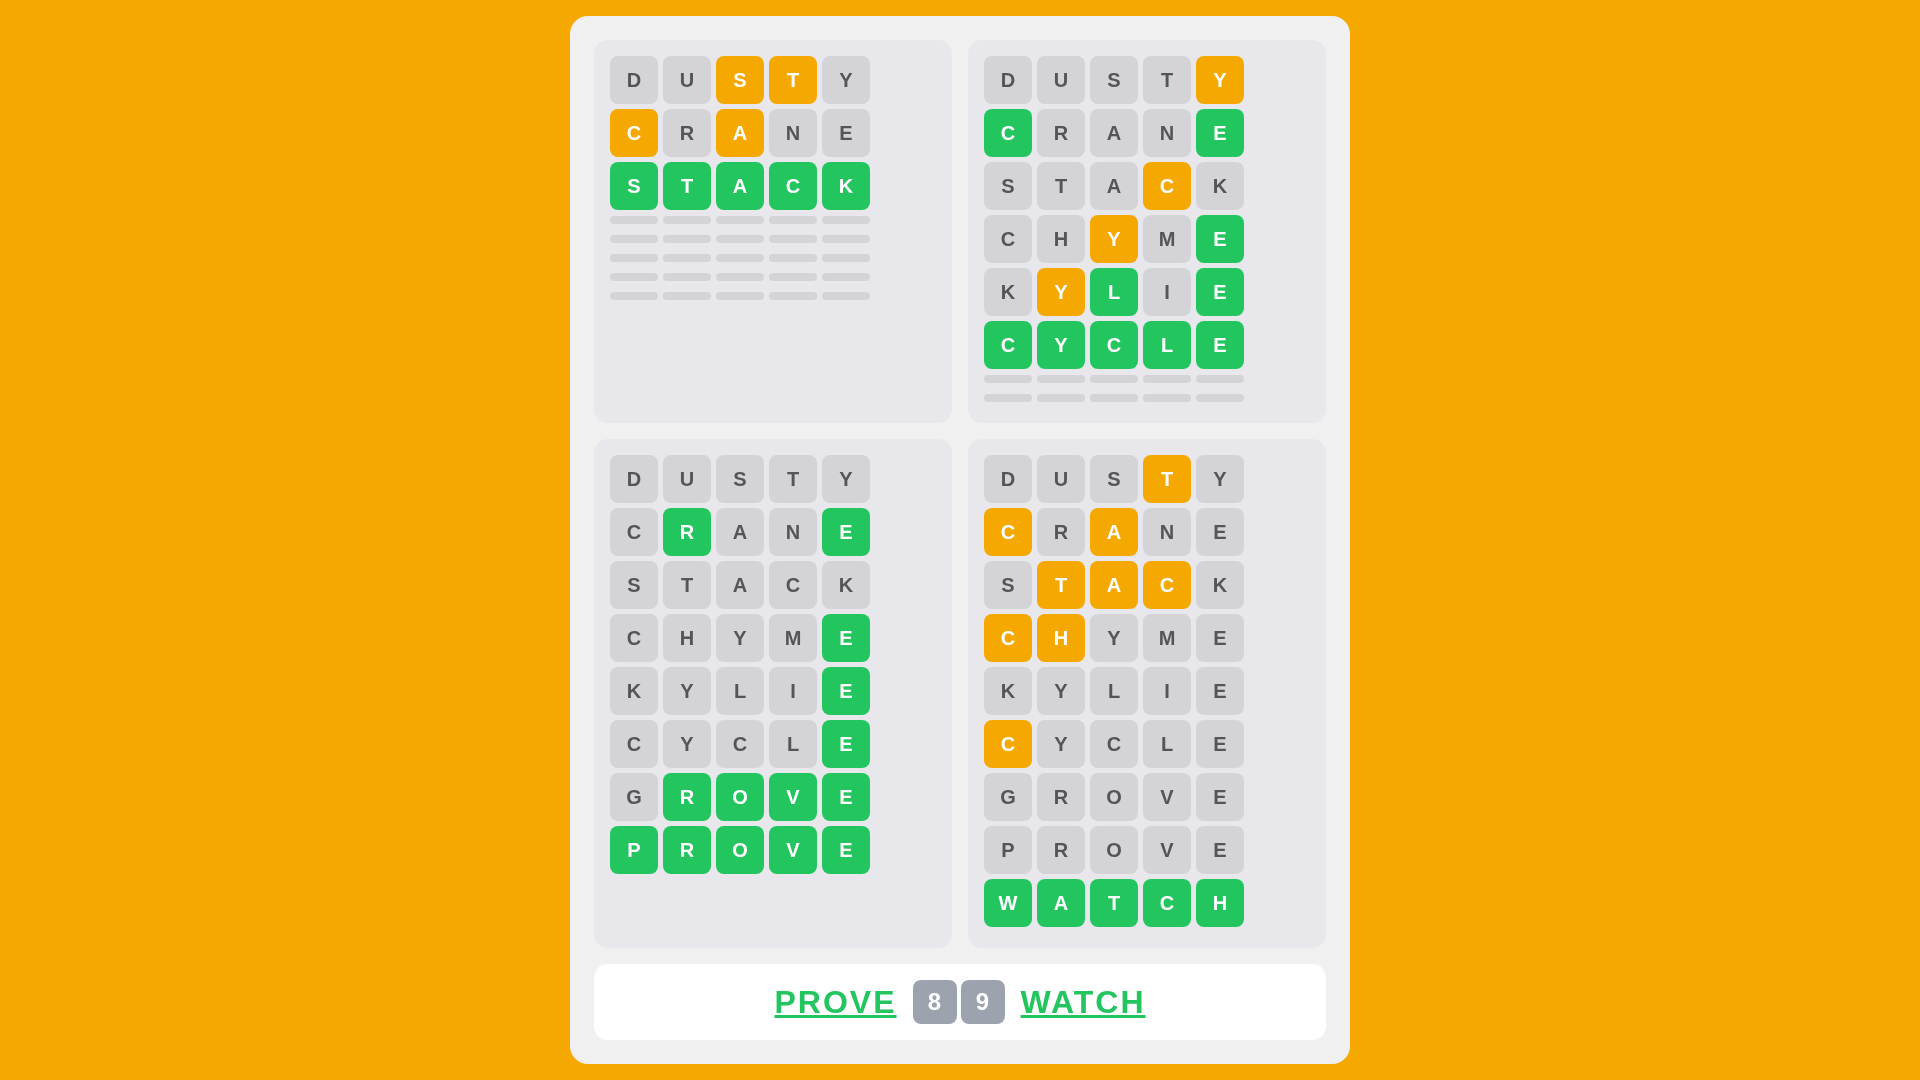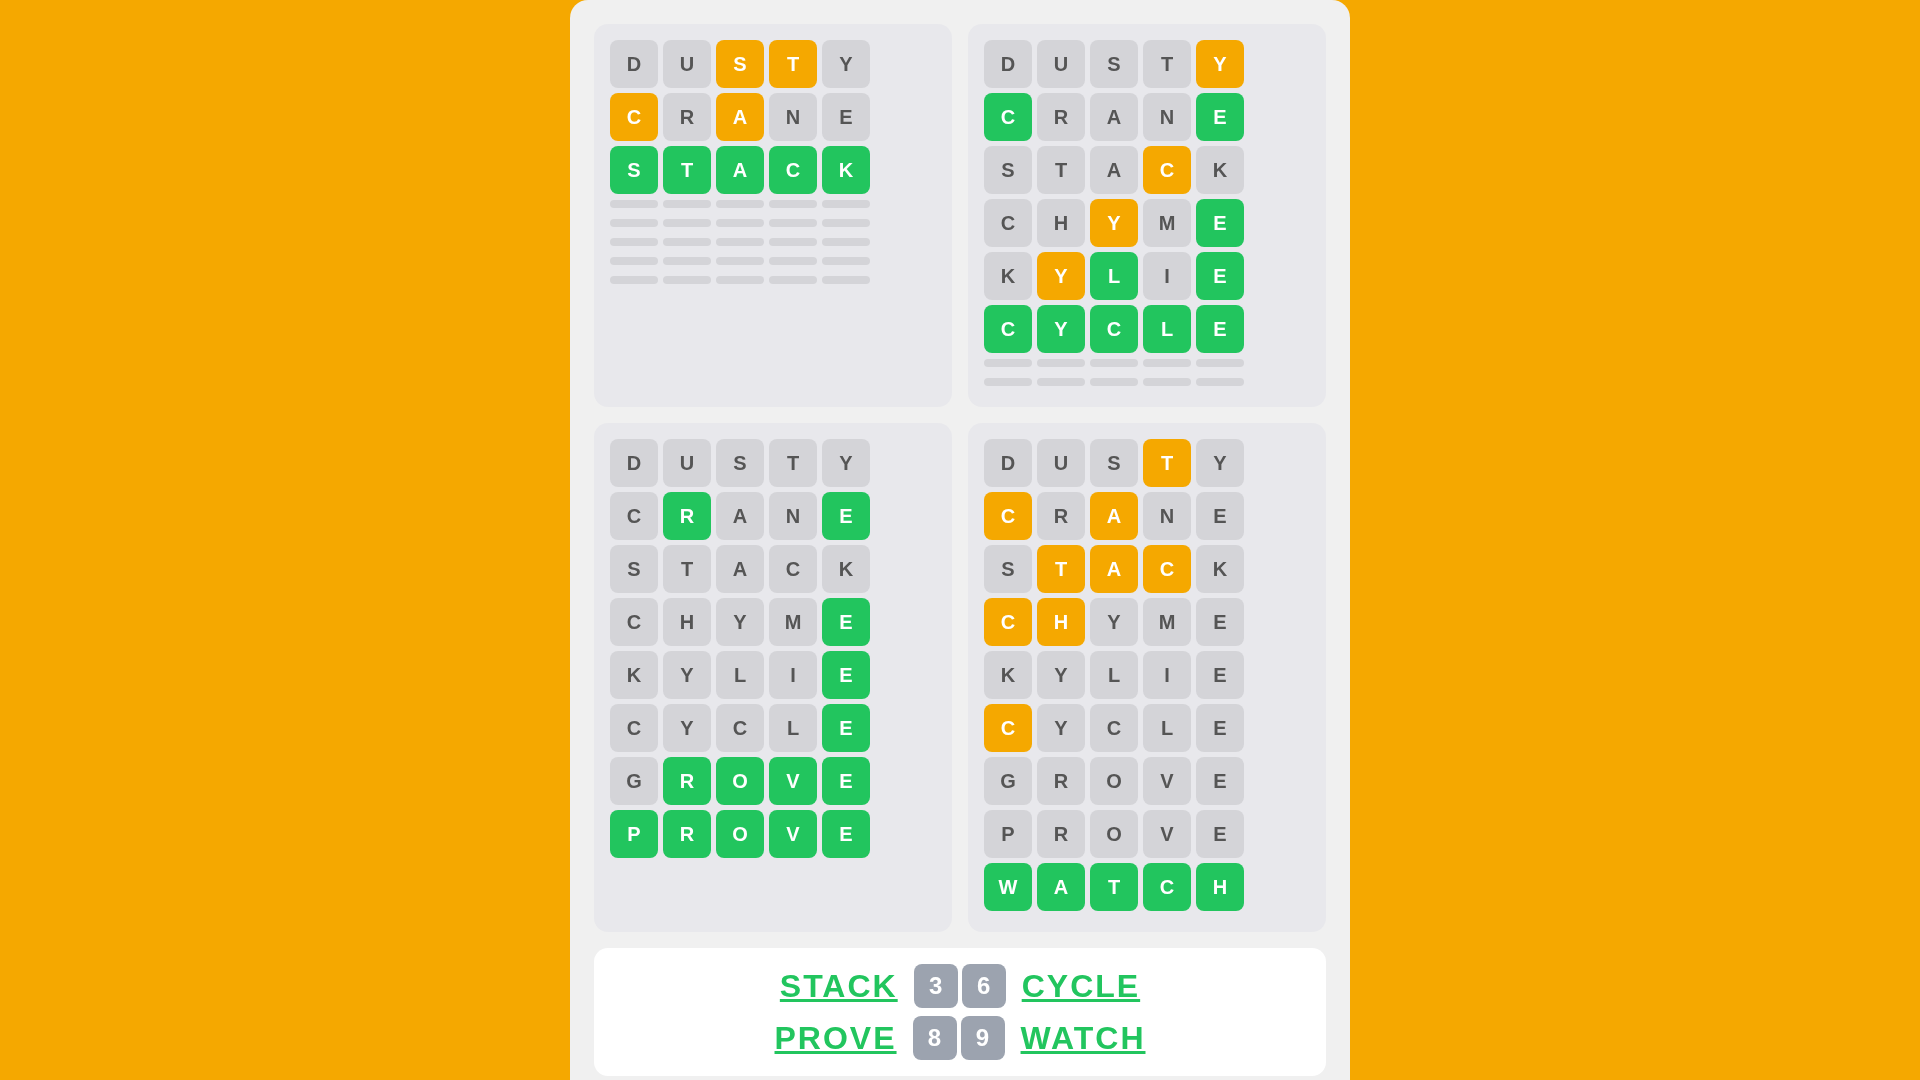--- a/index.html
+++ b/index.html
@@ -362,28 +362,20 @@
         <div class="cell green">A</div>
         <div class="cell green">T</div>
         <div class="cell green">C</div>
         <div class="cell green">H</div>
       </div>
     </div>
   </div>
 
   <div class="bottom-bar">
     <div class="bottom-row">
-      <span class="answer-word">STACK</span>
-      <div class="score-badges">
-        <div class="score-badge">3</div>
-        <div class="score-badge">6</div>
-      </div>
-      <span class="answer-word">CYCLE</span>
-    </div>
-    <div class="bottom-row">
       <span class="answer-word">PROVE</span>
       <div class="score-badges">
         <div class="score-badge">8</div>
         <div class="score-badge">9</div>
       </div>
       <span class="answer-word">WATCH</span>
     </div>
   </div>
 </div>
 

